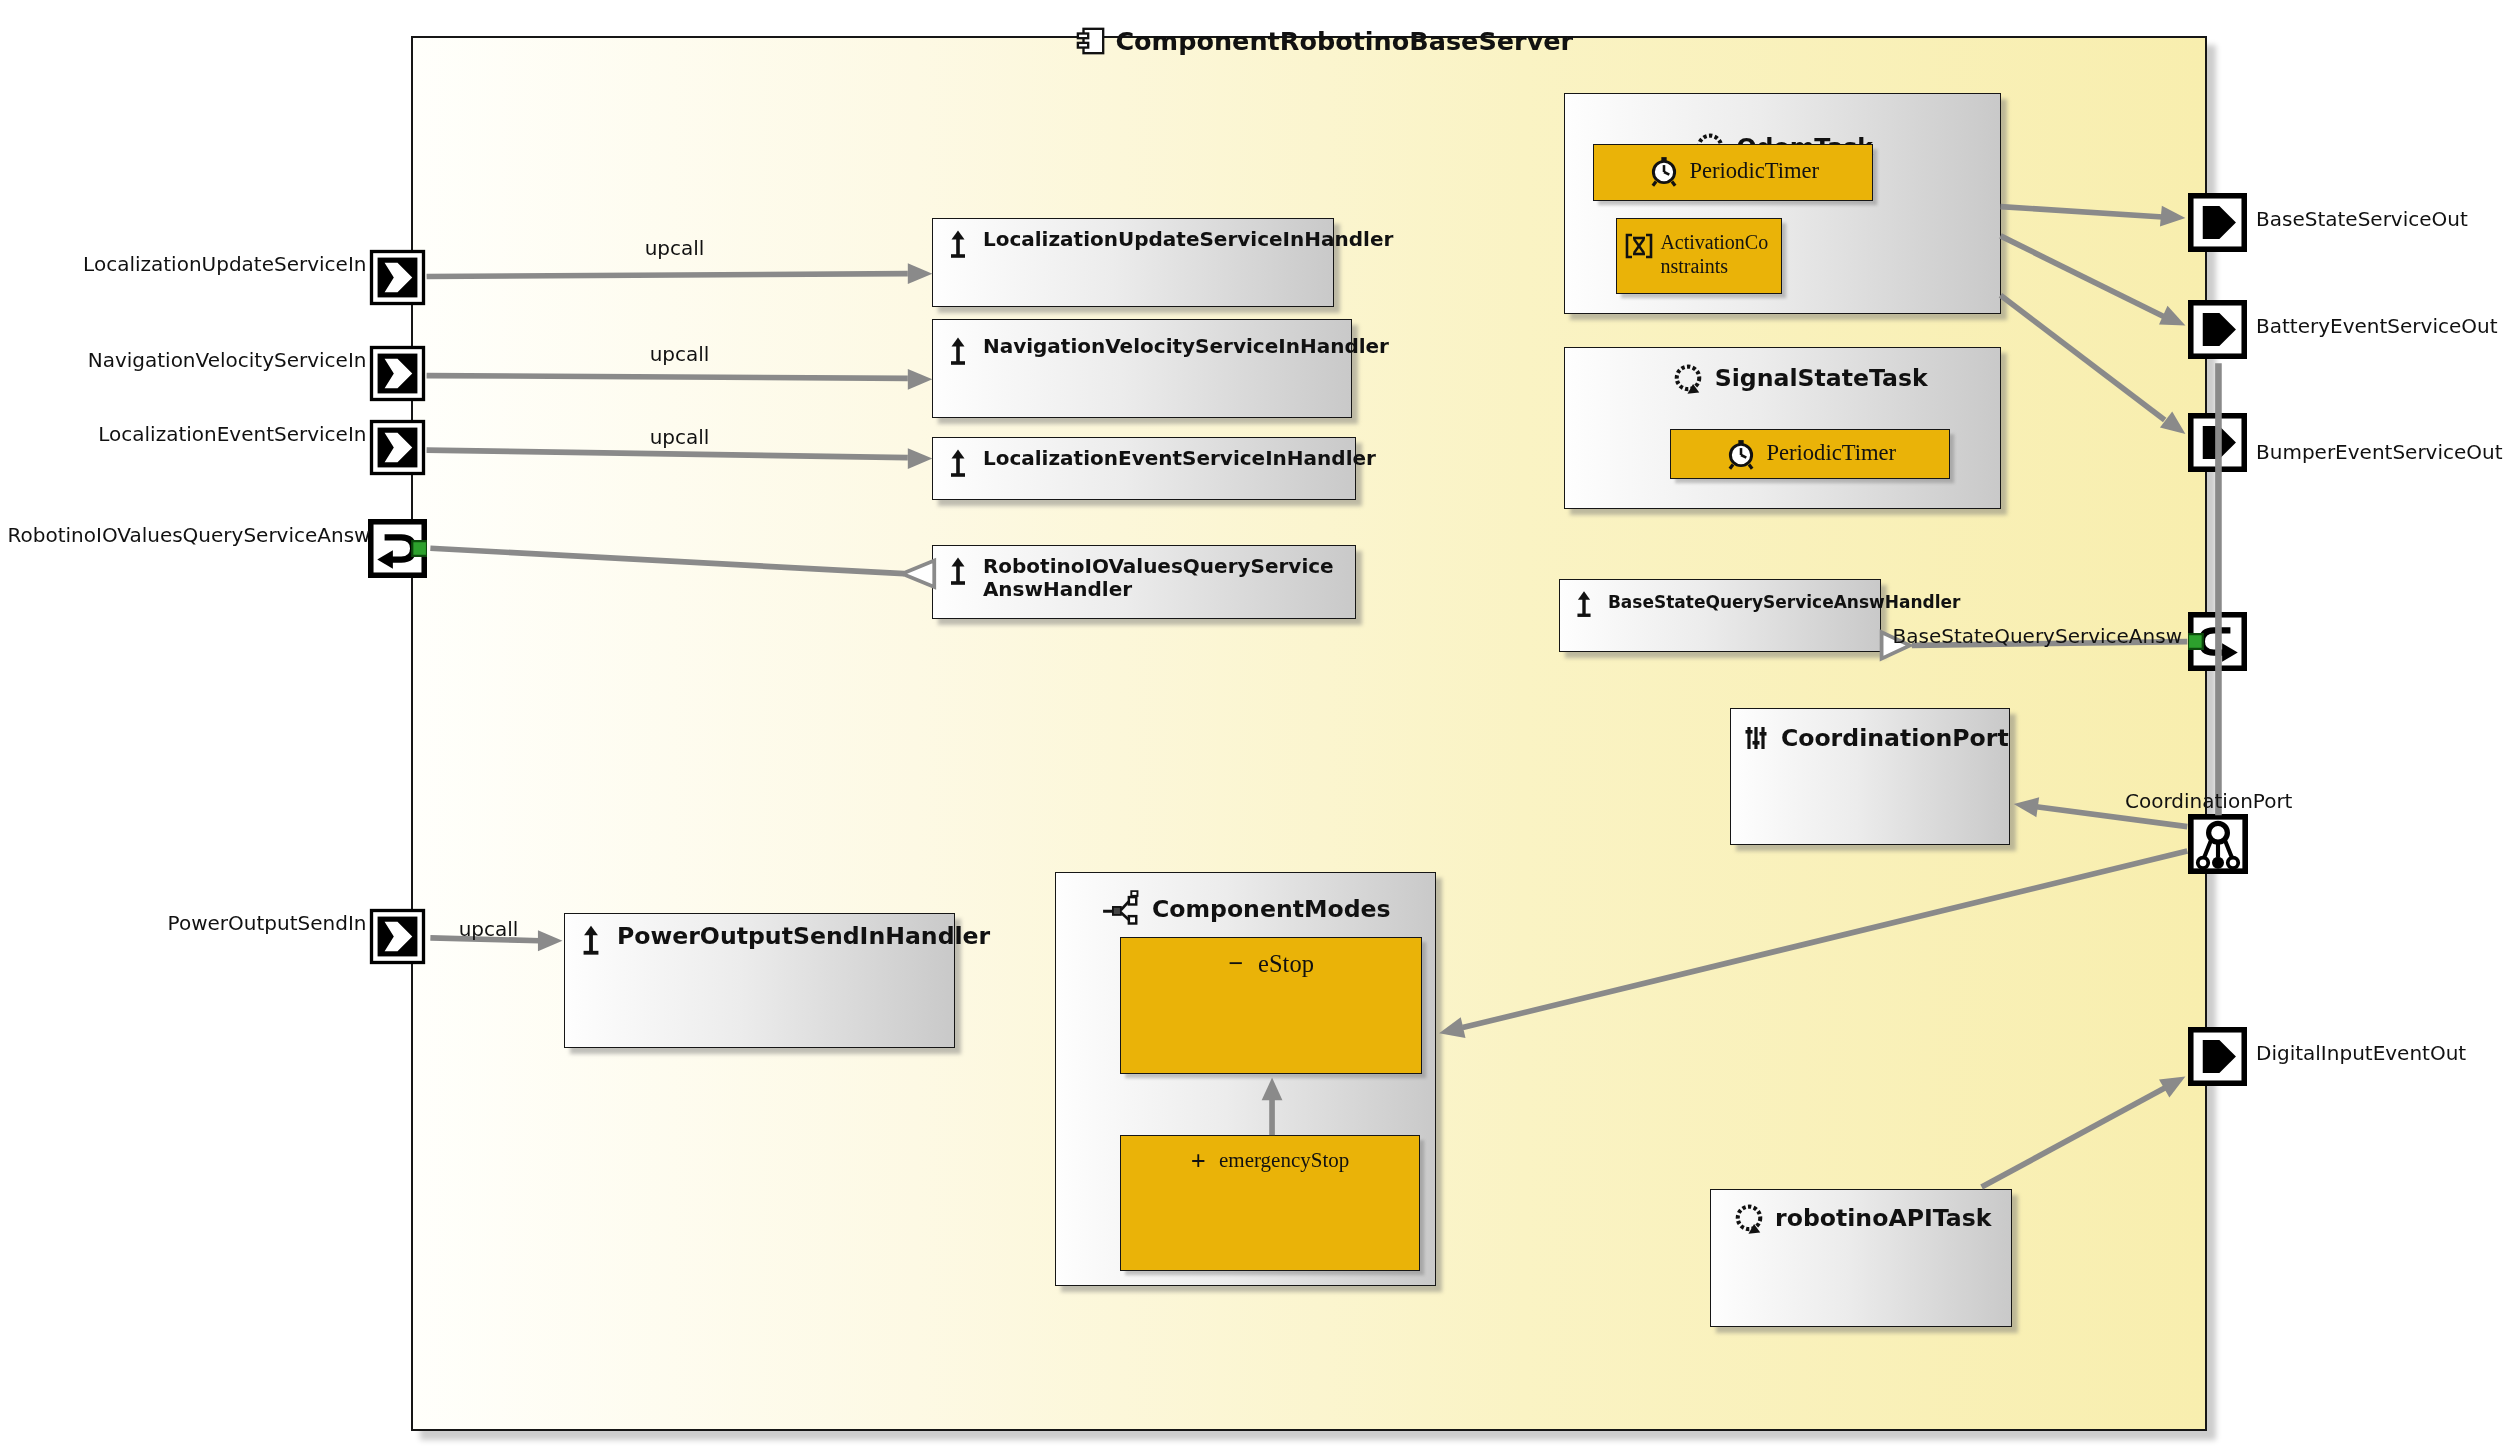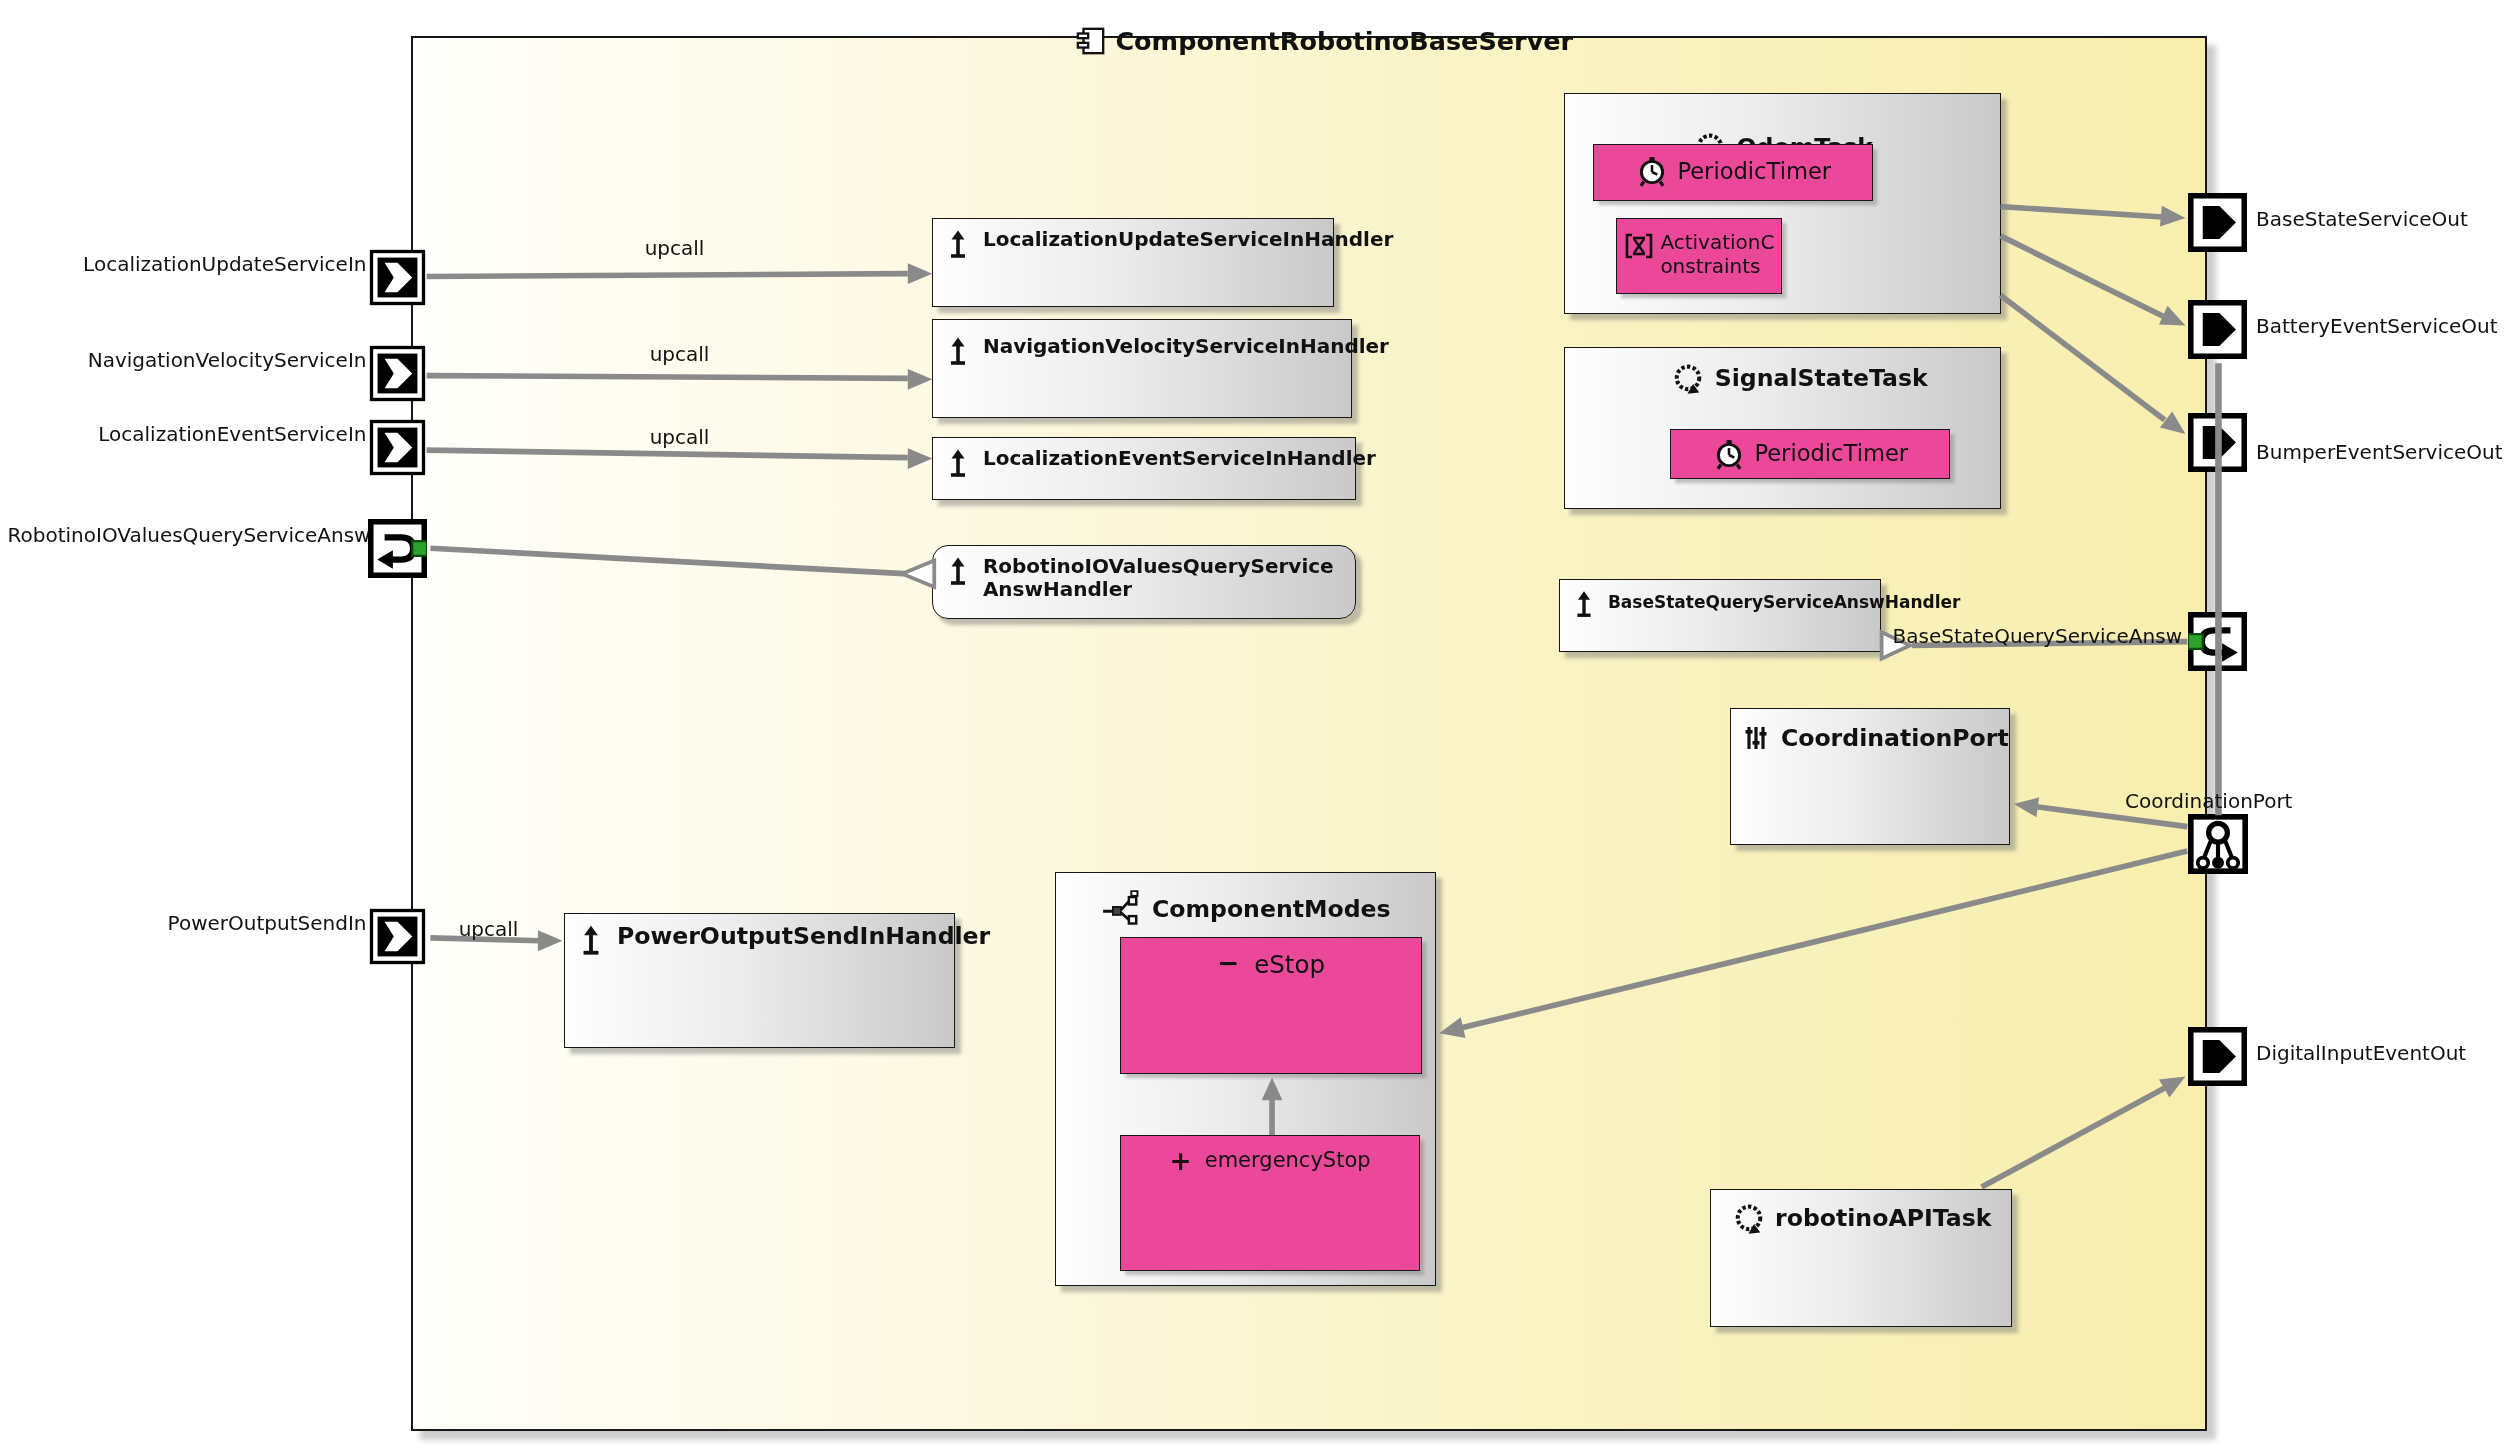--- a/index.html
+++ b/index.html
@@ -10,22 +10,22 @@
   .component{left:411px;top:36px;width:1792px;height:1391px;
     border:2.8px solid #161616;
     background:linear-gradient(90deg,#fffffb 0%,#fdf9e4 28%,#faf3c4 62%,#f8eeae 100%);
     box-shadow:8.5px 8.5px 5.7px #cdcdcd;}
   .comp-title{left:1076px;top:26.4px;display:flex;align-items:center;gap:9.4px;}
   .comp-title span{font-size:25.5px;font-weight:bold;}
   
   .gbox{background:linear-gradient(90deg,#fefefe 0%,#ececec 45%,#c9c9c9 100%);
     border:1.9px solid #161616;box-shadow:5.7px 5.7px 3.8px rgba(115,115,115,.45);
     box-sizing:border-box;}
-  .wbox{background:#ec4899;border:1.9px solid #161616;
-    box-shadow:4.7px 4.7px 2.8px rgba(115,115,115,.4);box-sizing:border-box;}
+  .wbox{background:#eab308;border:1.9px solid #161616;
+    box-shadow:4.7px 4.7px 2.8px rgba(115,115,115,.4);box-sizing:border-box;font-family:Liberation Serif, serif;}
   .trow{display:flex;align-items:flex-start;gap:8.5px;padding:8.5px 9.4px;}
   .trow.center{justify-content:center;}
   .btitle{font-weight:bold;font-size:20px;line-height:1.15;}
   .btitle.big{font-size:23.6px;}
   .btitle.small{font-size:17px;}
   .breakall{word-break:break-all;}
   .rtext{font-size:22.6px;}
   .stext{font-size:20px;line-height:1.2;}
   .icon{flex:0 0 auto;}
   
@@ -150,21 +150,21 @@
 
 <div class="abs gbox" style="left:932px;top:437px;width:424px;height:63px;">
   <div class="trow">
       <svg class="icon" width="32" height="32" viewBox="0 0 34 34">
         <use href="#sym-handler"></use>
       </svg>
   <span class="btitle">LocalizationEventServiceInHandler</span>
     </div>
 </div>
 
-<div class="abs gbox" style="left:932px;top:545px;width:424px;height:74px;border-radius:16px;">
+<div class="abs gbox" style="left:932px;top:545px;width:424px;height:74px;">
   <div class="trow">
       <svg class="icon" width="32" height="32" viewBox="0 0 34 34">
         <use href="#sym-handler"></use>
       </svg>
   <span class="btitle breakall" style="max-width:357px;">RobotinoIOValuesQueryServiceAnswHandler</span>
     </div>
 </div>
 
 <div class="abs gbox" style="left:564px;top:874px;width:391px;height:135px;margin-top:39px;">
   <div class="trow">

